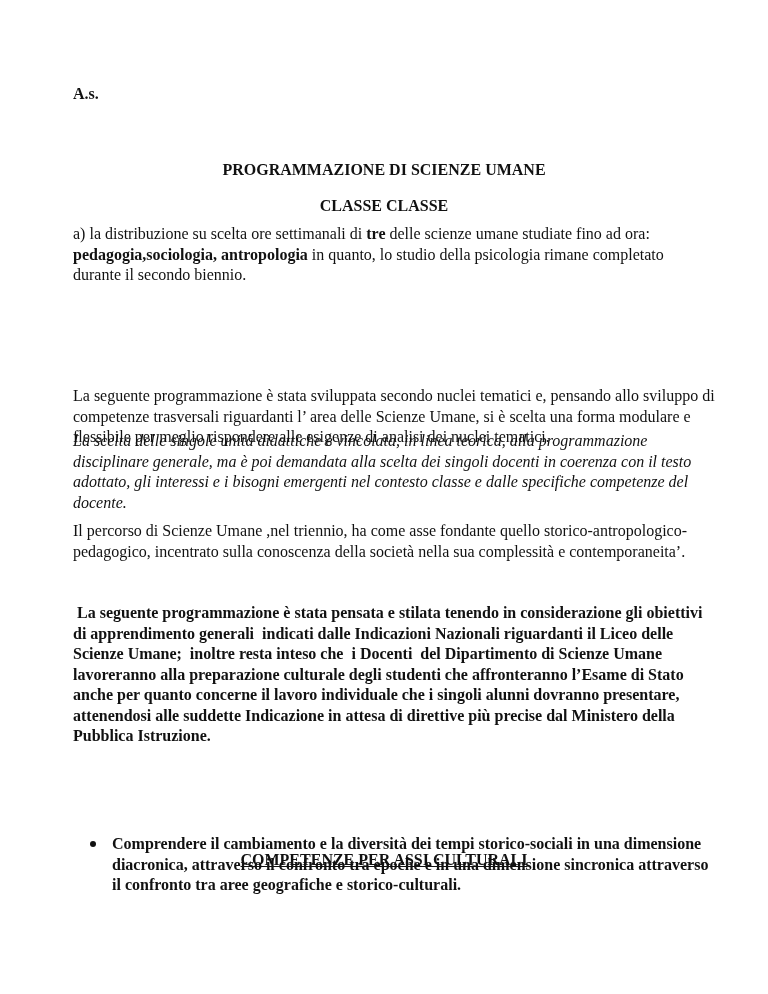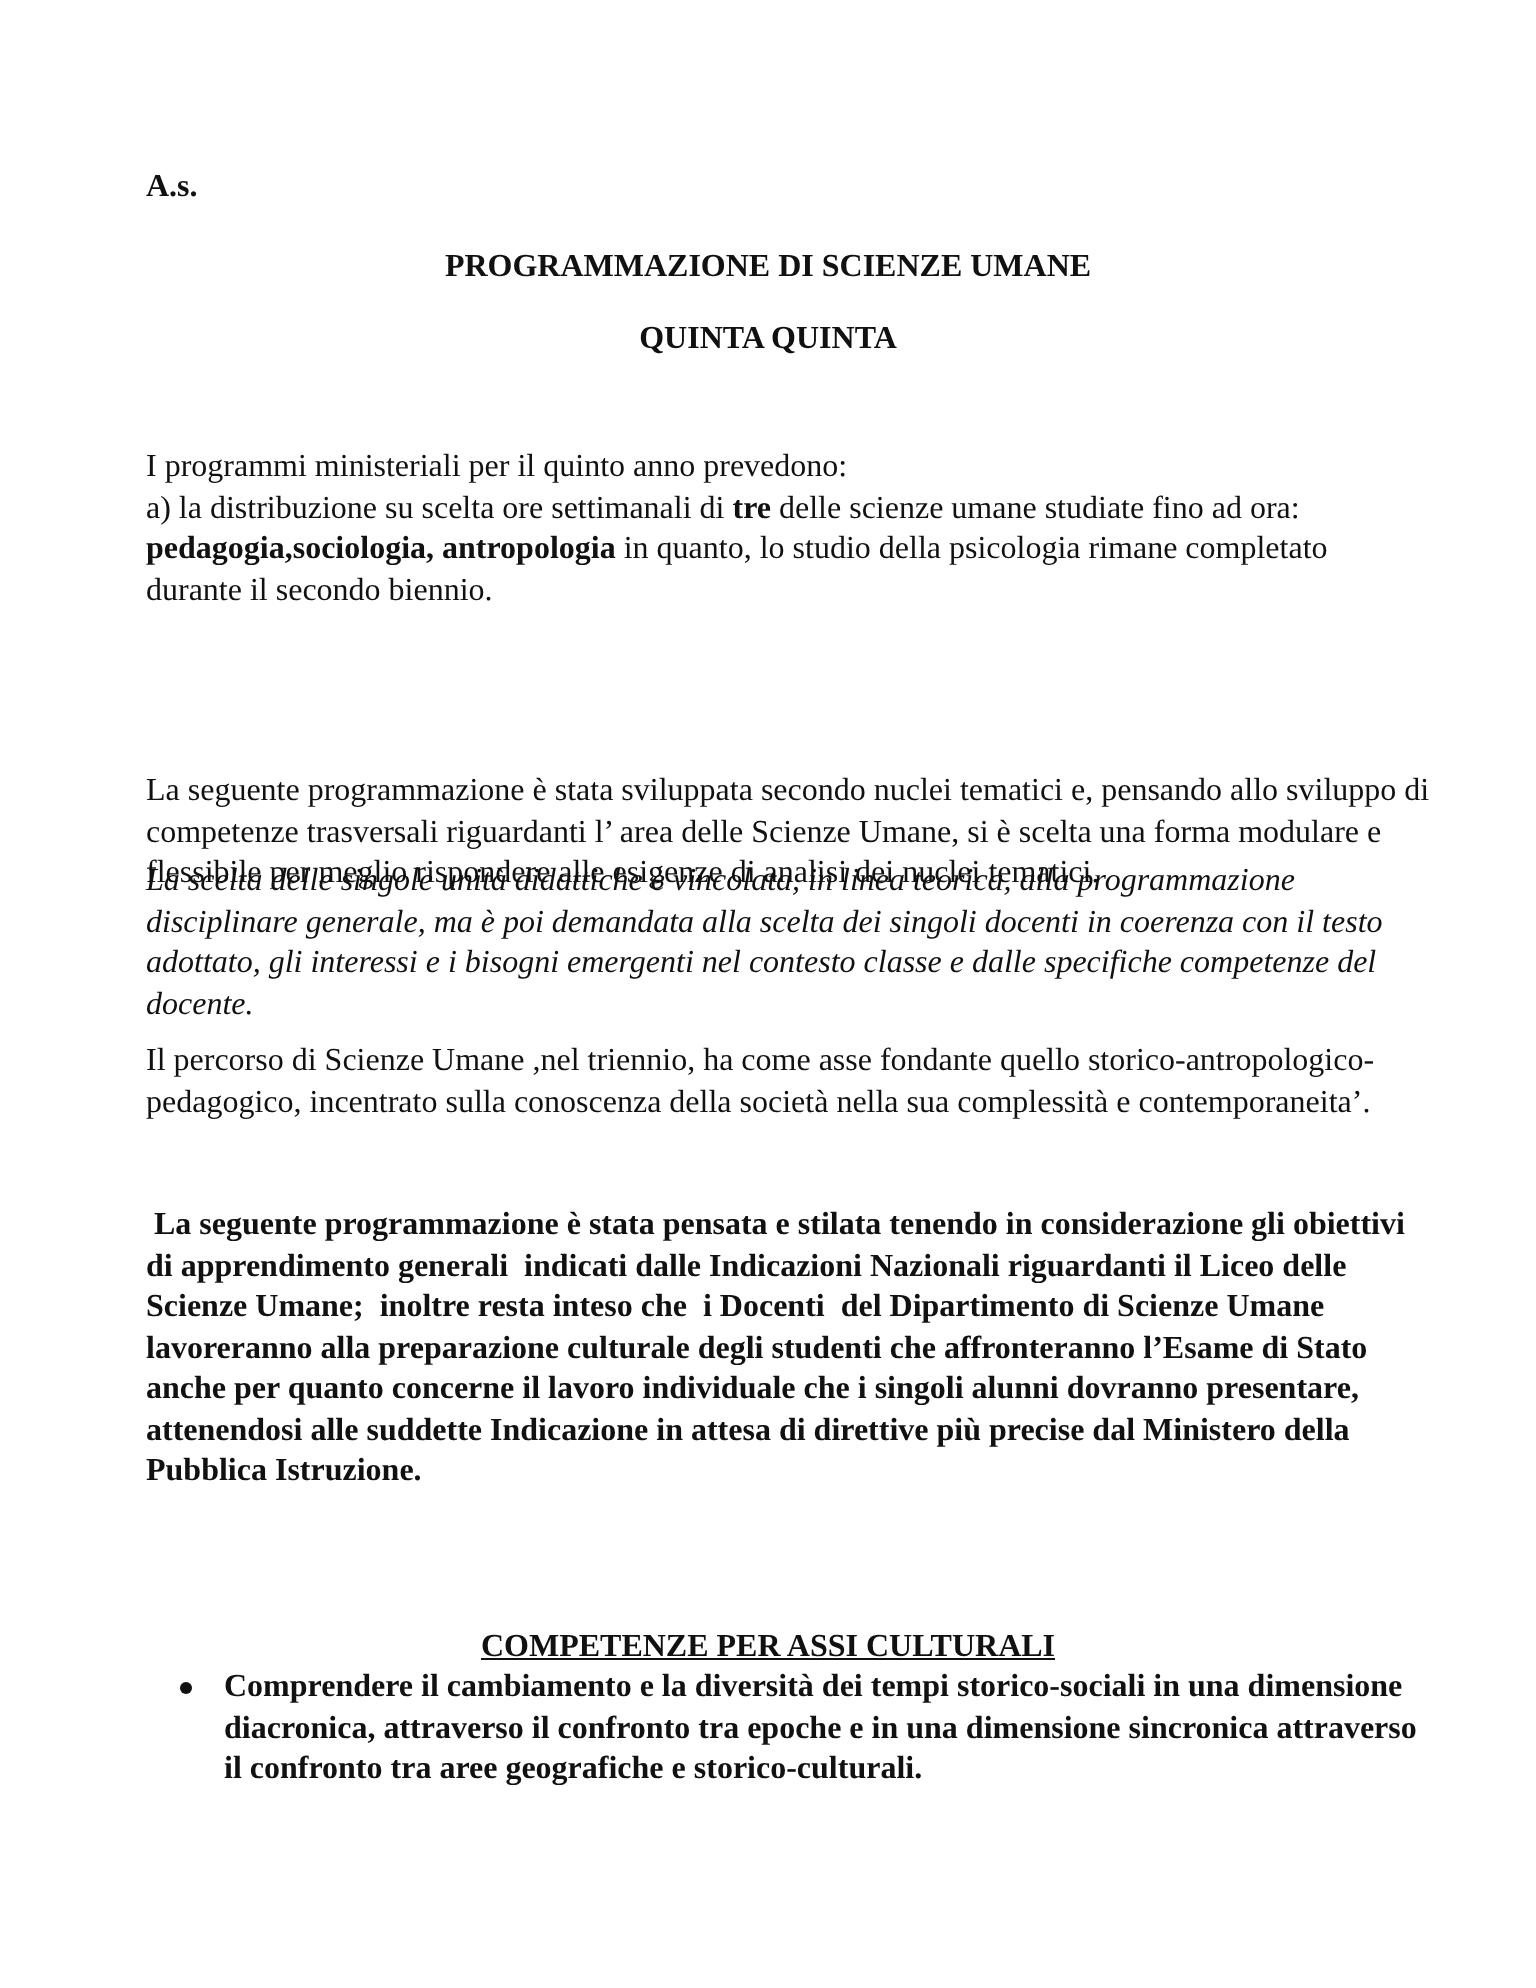--- a/index.html
+++ b/index.html
@@ -18,21 +18,21 @@
       line-height: 20.5px;
     }
     .page {
       position: absolute;
       left: 73px;
       top: 0;
       width: 640px;
     }
     .abs { position: absolute; left: 0; width: 640px; }
     .bold { font-weight: bold; }
-    .center { text-align: center; }
+    .center { text-align: center; margin-top: 36px; }
     p { margin: 0; }
     .underline { text-decoration: underline; }
     .bullet-list {
       list-style: none;
       margin: 0;
       padding: 0;
     }
     .bullet-item {
       position: relative;
       padding-left: 24px;
@@ -50,24 +50,23 @@
   </style>
 </head>
 <body>
 
 <div class="page">
 
   <p class="abs bold" style="top:84px;">A.s.</p>
 
   <p class="abs bold center" style="top:124px; left:0; width:622px;">PROGRAMMAZIONE DI SCIENZE UMANE</p>
 
-  <p class="abs bold center" style="top:160px; left:0; width:622px;">QUINTA QUINTA</p>
+  <p class="abs bold center" style="top:160px; left:0; width:622px;">CLASSE CLASSE</p>
 
   <div class="abs" style="top:224px;">
-    <p>I programmi ministeriali per il quinto anno prevedono:</p>
     <p><span>a) la distribuzione su scelta ore settimanali di </span><span class="bold">tre</span><span> delle scienze umane studiate fino ad ora: </span><span class="bold">pedagogia,sociologia, antropologia</span><span> in quanto, lo studio della psicologia rimane completato durante il secondo biennio.</span></p>
   </div>
 
   <p class="abs" style="top:342px; width:642px;margin-top:44px;">La seguente programmazione è stata sviluppata secondo nuclei tematici e, pensando allo sviluppo di competenze  trasversali riguardanti l’ area delle Scienze Umane, si è scelta  una forma modulare e flessibile per meglio rispondere alle esigenze di analisi dei nuclei tematici.</p>
 
   <p class="abs" style="top:431px; width:626px;font-style:italic;">La scelta delle singole unità didattiche è vincolata, in linea teorica, alla programmazione disciplinare generale, ma è poi demandata alla scelta dei singoli docenti in coerenza con il testo adottato, gli interessi e i bisogni emergenti nel contesto classe e dalle specifiche competenze del docente.</p>
 
   <p class="abs" style="top:521px; width:626px;">Il percorso di Scienze Umane ,nel triennio, ha come asse fondante quello storico-antropologico-pedagogico, incentrato sulla conoscenza della società nella sua complessità  e contemporaneita’.</p>
 
   <div class="abs" style="top:603px;">

